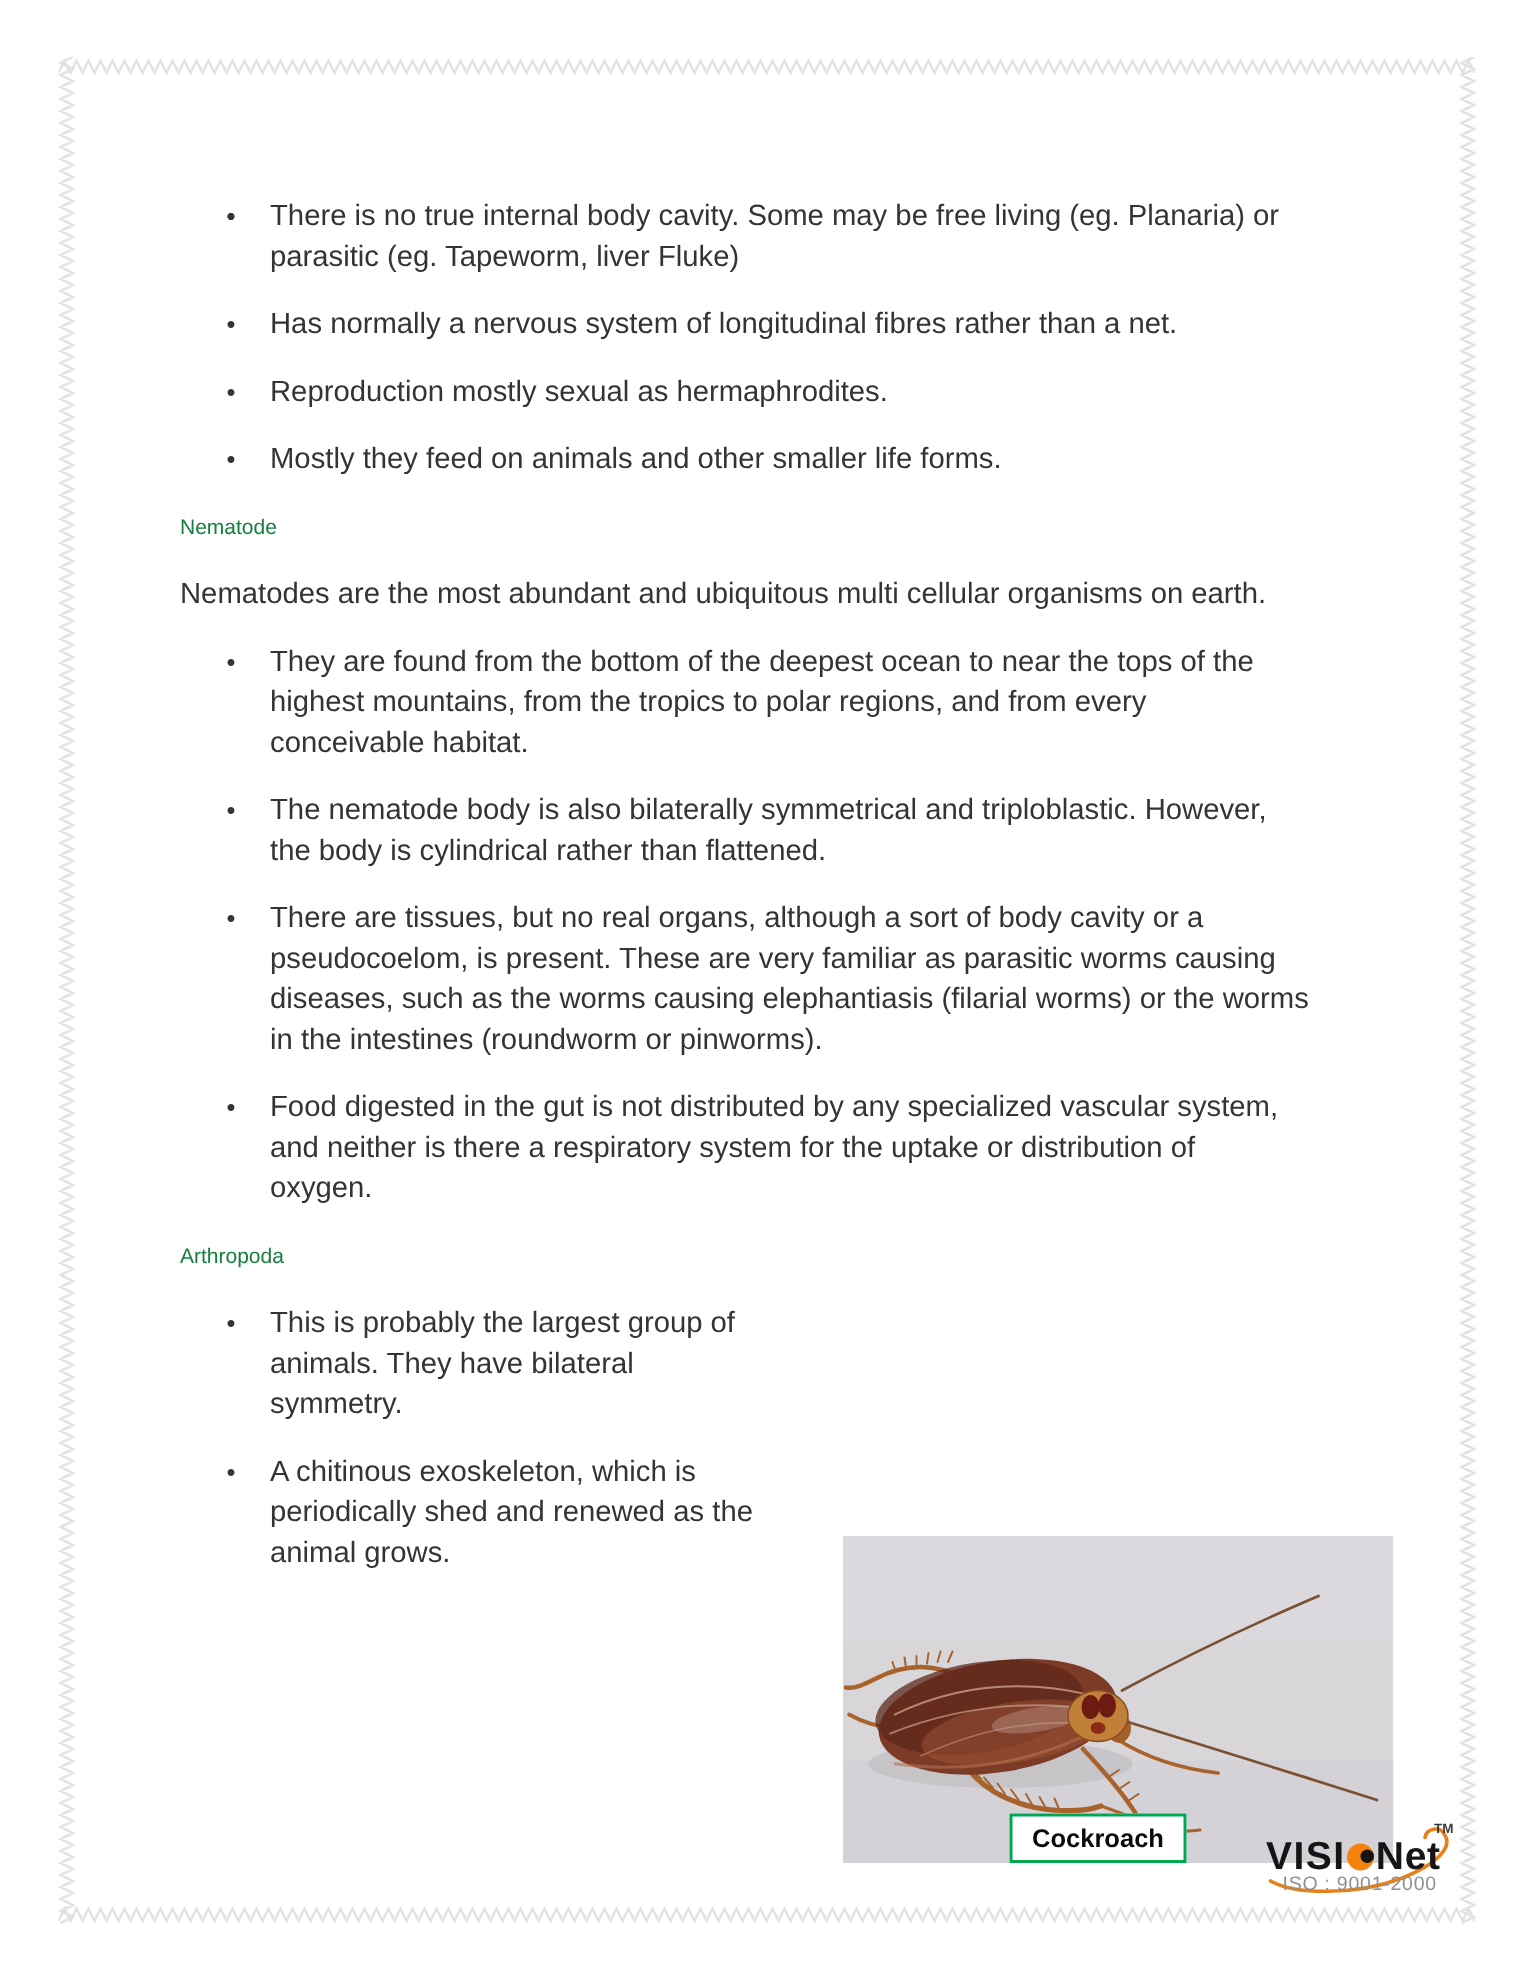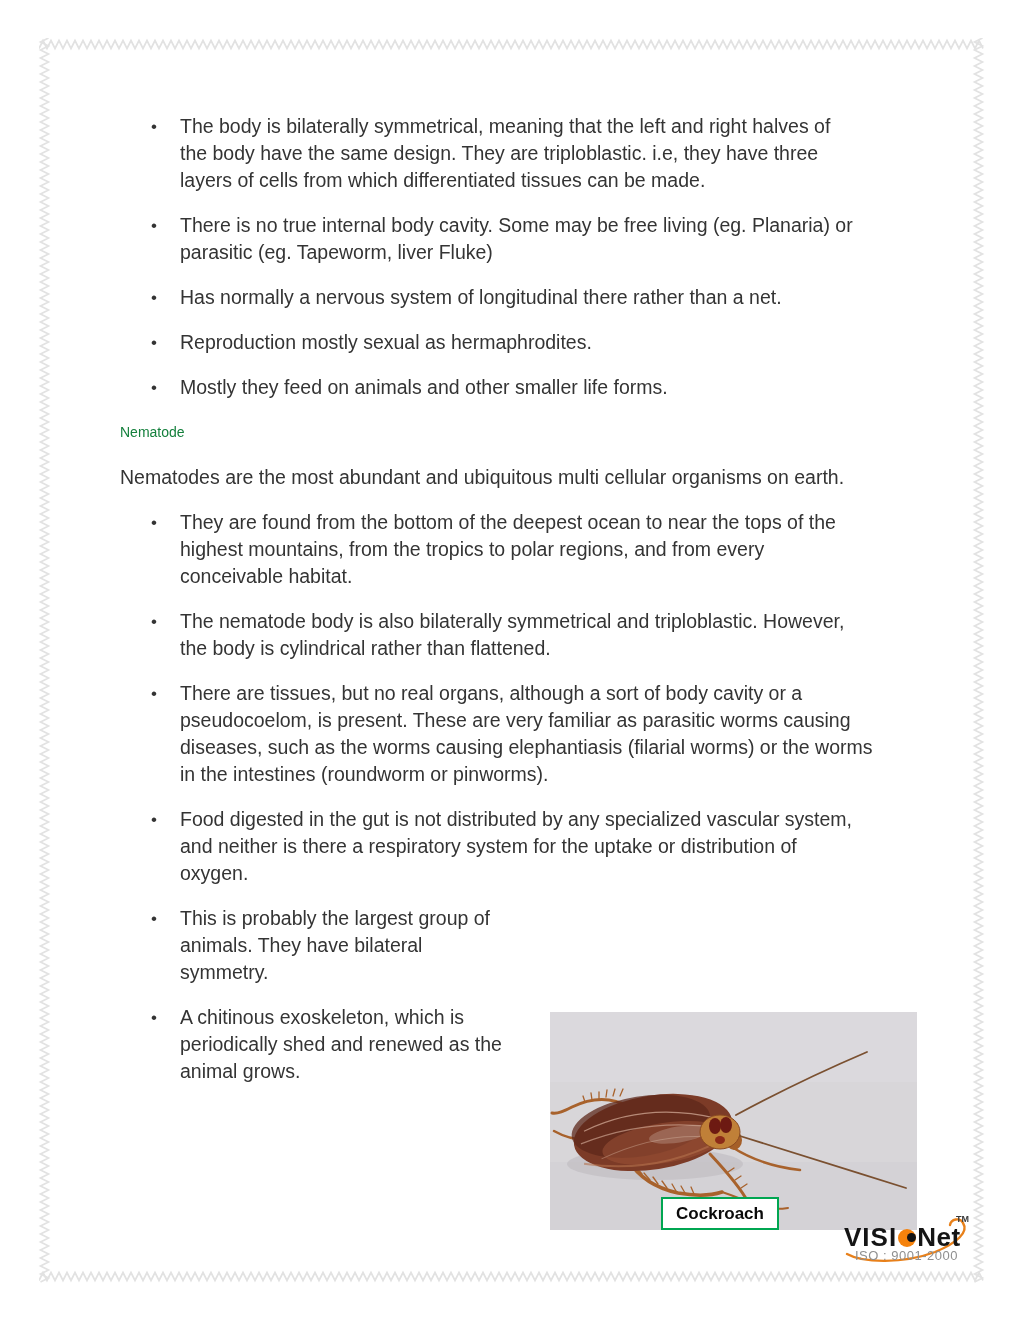--- a/index.html
+++ b/index.html
@@ -64,32 +64,29 @@
     </svg>
   <svg class="zz" style="left:972px;top:38px;" width="13" height="1245">
       <polyline points="10.5,0 2.5,4 10.5,8 2.5,12 10.5,16 2.5,20 10.5,24 2.5,28 10.5,32 2.5,36 10.5,40 2.5,44 10.5,48 2.5,52 10.5,56 2.5,60 10.5,64 2.5,68 10.5,72 2.5,76 10.5,80 2.5,84 10.5,88 2.5,92 10.5,96 2.5,100 10.5,104 2.5,108 10.5,112 2.5,116 10.5,120 2.5,124 10.5,128 2.5,132 10.5,136 2.5,140 10.5,144 2.5,148 10.5,152 2.5,156 10.5,160 2.5,164 10.5,168 2.5,172 10.5,176 2.5,180 10.5,184 2.5,188 10.5,192 2.5,196 10.5,200 2.5,204 10.5,208 2.5,212 10.5,216 2.5,220 10.5,224 2.5,228 10.5,232 2.5,236 10.5,240 2.5,244 10.5,248 2.5,252 10.5,256 2.5,260 10.5,264 2.5,268 10.5,272 2.5,276 10.5,280 2.5,284 10.5,288 2.5,292 10.5,296 2.5,300 10.5,304 2.5,308 10.5,312 2.5,316 10.5,320 2.5,324 10.5,328 2.5,332 10.5,336 2.5,340 10.5,344 2.5,348 10.5,352 2.5,356 10.5,360 2.5,364 10.5,368 2.5,372 10.5,376 2.5,380 10.5,384 2.5,388 10.5,392 2.5,396 10.5,400 2.5,404 10.5,408 2.5,412 10.5,416 2.5,420 10.5,424 2.5,428 10.5,432 2.5,436 10.5,440 2.5,444 10.5,448 2.5,452 10.5,456 2.5,460 10.5,464 2.5,468 10.5,472 2.5,476 10.5,480 2.5,484 10.5,488 2.5,492 10.5,496 2.5,500 10.5,504 2.5,508 10.5,512 2.5,516 10.5,520 2.5,524 10.5,528 2.5,532 10.5,536 2.5,540 10.5,544 2.5,548 10.5,552 2.5,556 10.5,560 2.5,564 10.5,568 2.5,572 10.5,576 2.5,580 10.5,584 2.5,588 10.5,592 2.5,596 10.5,600 2.5,604 10.5,608 2.5,612 10.5,616 2.5,620 10.5,624 2.5,628 10.5,632 2.5,636 10.5,640 2.5,644 10.5,648 2.5,652 10.5,656 2.5,660 10.5,664 2.5,668 10.5,672 2.5,676 10.5,680 2.5,684 10.5,688 2.5,692 10.5,696 2.5,700 10.5,704 2.5,708 10.5,712 2.5,716 10.5,720 2.5,724 10.5,728 2.5,732 10.5,736 2.5,740 10.5,744 2.5,748 10.5,752 2.5,756 10.5,760 2.5,764 10.5,768 2.5,772 10.5,776 2.5,780 10.5,784 2.5,788 10.5,792 2.5,796 10.5,800 2.5,804 10.5,808 2.5,812 10.5,816 2.5,820 10.5,824 2.5,828 10.5,832 2.5,836 10.5,840 2.5,844 10.5,848 2.5,852 10.5,856 2.5,860 10.5,864 2.5,868 10.5,872 2.5,876 10.5,880 2.5,884 10.5,888 2.5,892 10.5,896 2.5,900 10.5,904 2.5,908 10.5,912 2.5,916 10.5,920 2.5,924 10.5,928 2.5,932 10.5,936 2.5,940 10.5,944 2.5,948 10.5,952 2.5,956 10.5,960 2.5,964 10.5,968 2.5,972 10.5,976 2.5,980 10.5,984 2.5,988 10.5,992 2.5,996 10.5,1000 2.5,1004 10.5,1008 2.5,1012 10.5,1016 2.5,1020 10.5,1024 2.5,1028 10.5,1032 2.5,1036 10.5,1040 2.5,1044 10.5,1048 2.5,1052 10.5,1056 2.5,1060 10.5,1064 2.5,1068 10.5,1072 2.5,1076 10.5,1080 2.5,1084 10.5,1088 2.5,1092 10.5,1096 2.5,1100 10.5,1104 2.5,1108 10.5,1112 2.5,1116 10.5,1120 2.5,1124 10.5,1128 2.5,1132 10.5,1136 2.5,1140 10.5,1144 2.5,1148 10.5,1152 2.5,1156 10.5,1160 2.5,1164 10.5,1168 2.5,1172 10.5,1176 2.5,1180 10.5,1184 2.5,1188 10.5,1192 2.5,1196 10.5,1200 2.5,1204 10.5,1208 2.5,1212 10.5,1216 2.5,1220 10.5,1224 2.5,1228 10.5,1232 2.5,1236 10.5,1240 2.5,1244" fill="none" stroke="#e2e2e2" stroke-width="1.7"></polyline>
     </svg>
 
   <main class="content">
 
     <ul>
       <li>
         <span class="dot">•</span>
-        <span class="pre">The body is bilaterally symmetrical, meaning that the left and right halves of
-the body have the same design. They are triploblastic. i.e, they have three
-layers of cells from which differentiated tissues can be made.</span>
       </li>
       <li>
         <span class="dot">•</span>
         <span class="pre">There is no true internal body cavity. Some may be free living (eg. Planaria) or
 parasitic (eg. Tapeworm, liver Fluke)</span>
       </li>
       <li>
         <span class="dot">•</span>
-        <span class="pre">Has normally a nervous system of longitudinal there rather than a net.</span>
+        <span class="pre">Has normally a nervous system of longitudinal fibres rather than a net.</span>
       </li>
       <li>
         <span class="dot">•</span>
         <span class="pre">Reproduction mostly sexual as hermaphrodites.</span>
       </li>
       <li>
         <span class="dot">•</span>
         <span class="pre">Mostly they feed on animals and other smaller life forms.</span>
       </li>
     </ul>
@@ -119,39 +116,40 @@
       </li>
       <li>
         <span class="dot">•</span>
         <span class="pre">Food digested in the gut is not distributed by any specialized vascular system,
 and neither is there a respiratory system for the uptake or distribution of
 oxygen.</span>
       </li>
     </ul>
 
 
+    <h2 class="sect">Arthropoda</h2>
 
     <ul>
       <li>
         <span class="dot">•</span>
         <span class="pre">This is probably the largest group of
 animals. They have bilateral
 symmetry.</span>
       </li>
       <li>
         <span class="dot">•</span>
         <span class="pre">A chitinous exoskeleton, which is
 periodically shed and renewed as the
 animal grows.</span>
       </li>
     </ul>
 
   </main>
 
-  <figure class="figure" style="margin:0">
+  <figure class="figure" style="margin:12px">
     <svg width="367" height="218" viewBox="0 0 367 218">
       <rect x="0" y="0" width="367" height="218" fill="#d8d6d9"></rect>
       <rect x="0" y="0" width="367" height="70" fill="#dedce0" opacity="0.55"></rect>
       <rect x="0" y="150" width="367" height="68" fill="#cfccd0" opacity="0.35"></rect>
 
       <ellipse cx="105" cy="152" rx="88" ry="16" fill="#bcb8bd" opacity="0.55"></ellipse>
 
       <g stroke="#a8622c" fill="none" stroke-linecap="round">
         <path d="M80,95 C60,84 40,86 22,95 C14,99 8,102 2,101" stroke-width="3"></path>
         <path d="M55,125 C38,130 20,128 4,119" stroke-width="2.5"></path>

